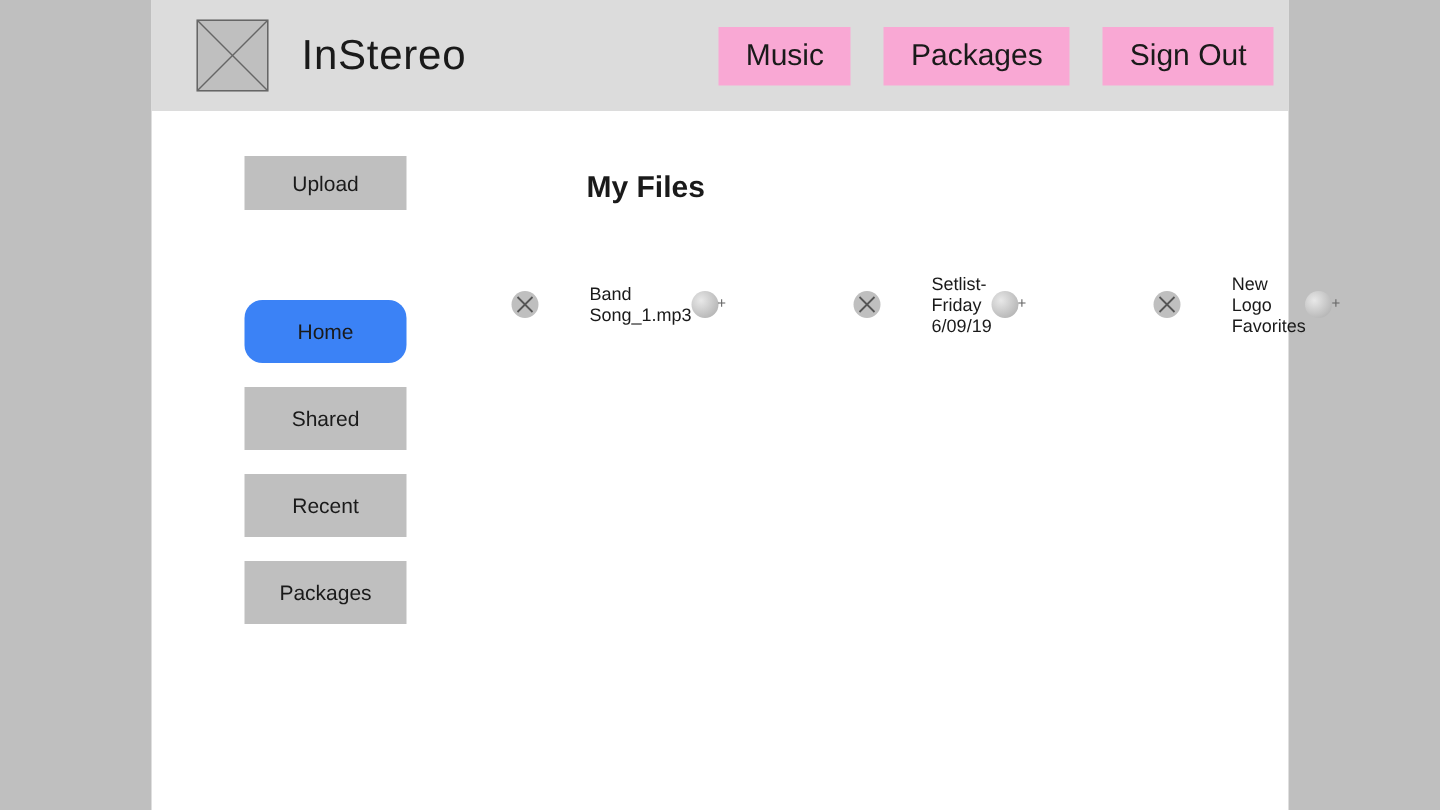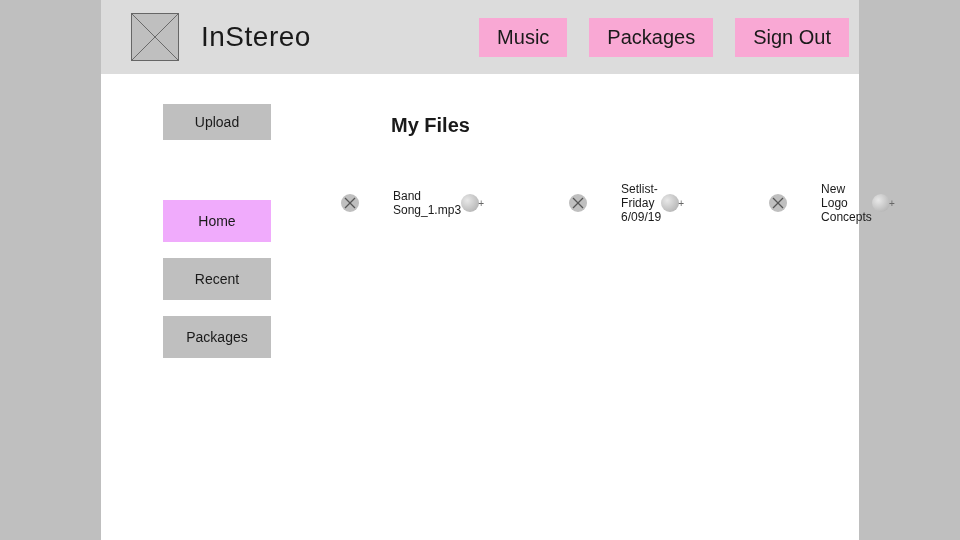--- a/index.html
+++ b/index.html
@@ -76,21 +76,22 @@
     width: 108px;
     height: 42px;
     background: #bfbfbf;
     border: none;
     font-size: 14px;
     color: #1a1a1a;
     cursor: pointer;
     margin-bottom: 16px;
   }
   .side-nav-btn.active {
-    background: #f0abfc;
+    background: #3b82f6;
+    border-radius: 12px;
   }
   .main {
     flex: 1;
     padding: 40px 60px 0 70px;
   }
   .main-title {
     font-size: 20px;
     font-weight: 700;
     color: #1a1a1a;
     margin-left: 50px;
@@ -165,20 +166,21 @@
     <button class="nav-btn">Music</button>
     <button class="nav-btn">Packages</button>
     <button class="nav-btn">Sign Out</button>
   </div>
 
   <div class="body">
 
     <div class="sidebar">
       <button class="upload-btn">Upload</button>
       <button class="side-nav-btn active">Home</button>
+      <button class="side-nav-btn">Shared</button>
       <button class="side-nav-btn">Recent</button>
       <button class="side-nav-btn">Packages</button>
     </div>
 
     <div class="main">
       <div class="main-title">My Files</div>
 
       <div class="file-list">
 
         <div class="file-row">
@@ -204,21 +206,21 @@
         </div>
 
 
         <div class="file-row">
           <div class="file-icon x">
             <svg viewBox="0 0 18 18">
                 <line x1="4" y1="4" x2="14" y2="14" stroke="#555" stroke-width="1.2"></line>
                 <line x1="14" y1="4" x2="4" y2="14" stroke="#555" stroke-width="1.2"></line>
               </svg>
           </div>
-          <div class="file-name">New Logo Concepts</div>
+          <div class="file-name">New Logo Favorites</div>
           <div class="file-action"></div>
         </div>
 
       </div>
     </div>
 
   </div>
 </div>
 
 </body></html>

